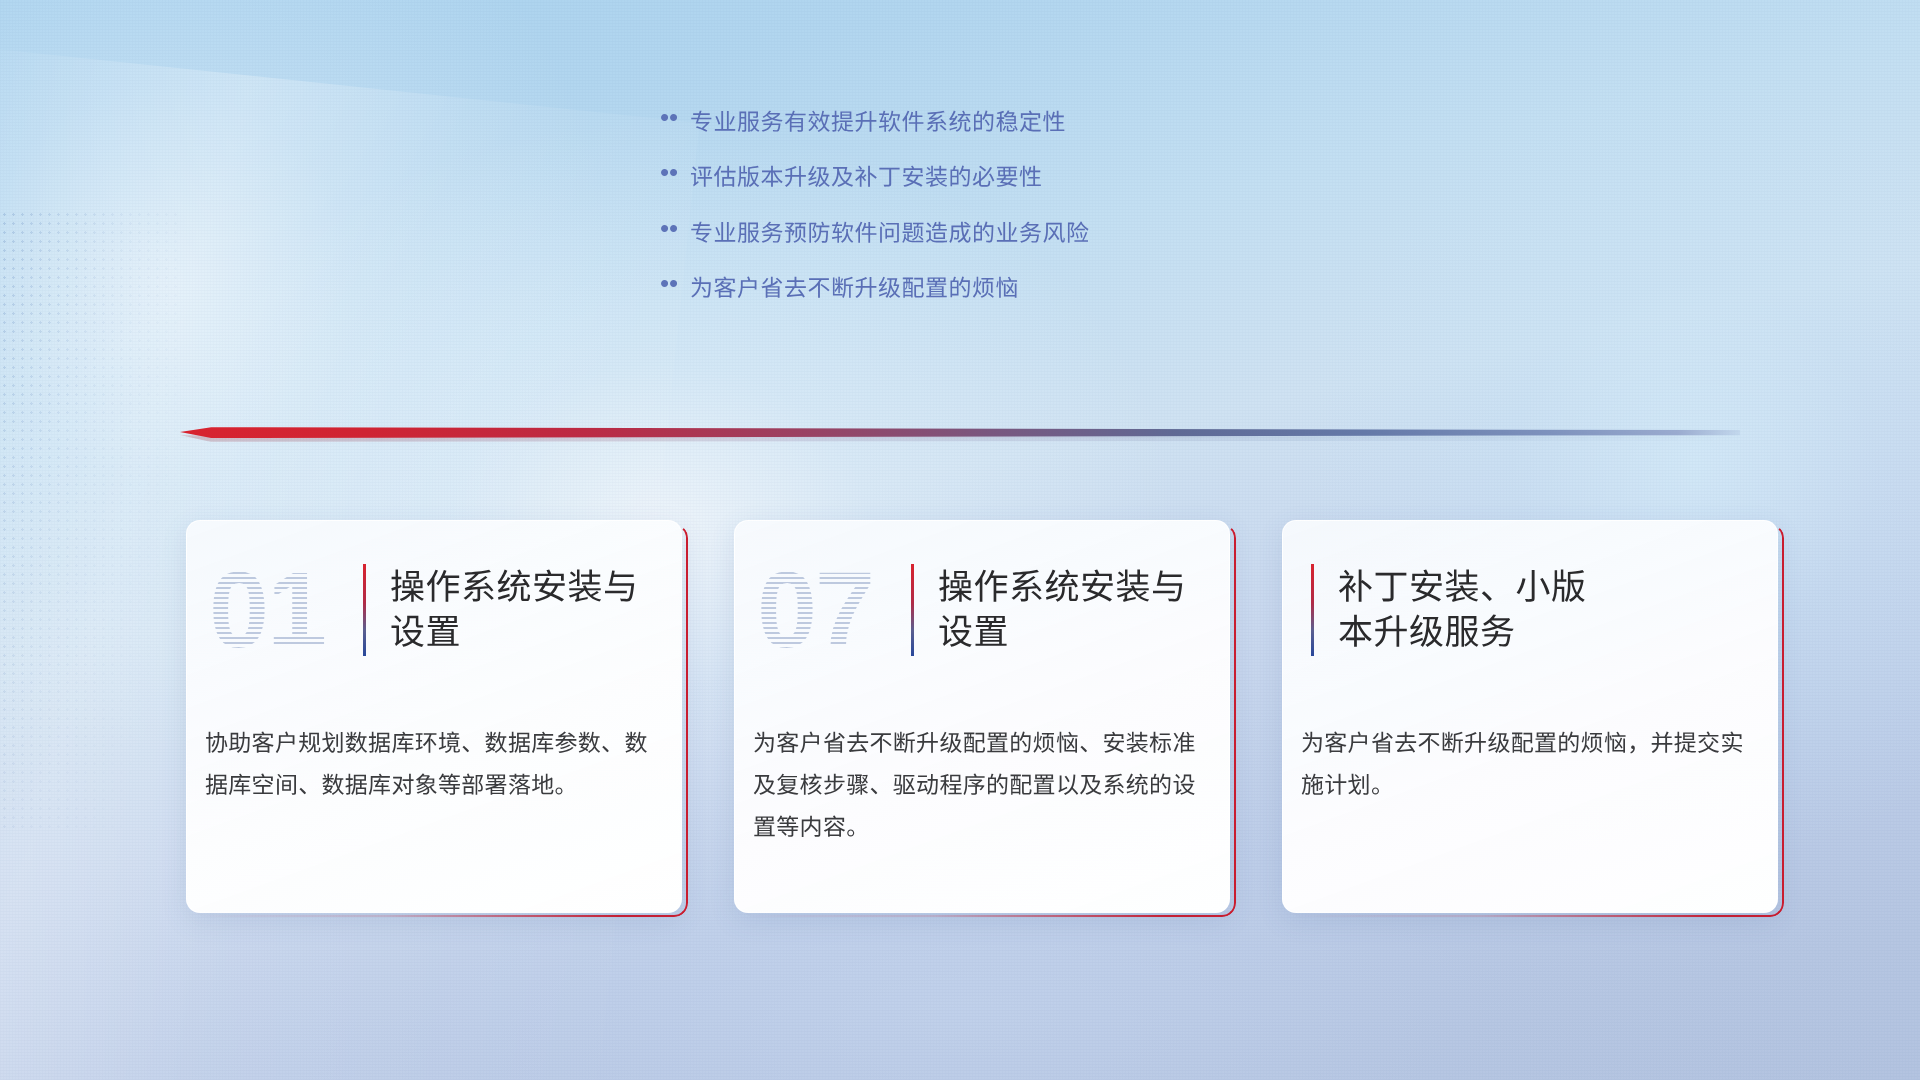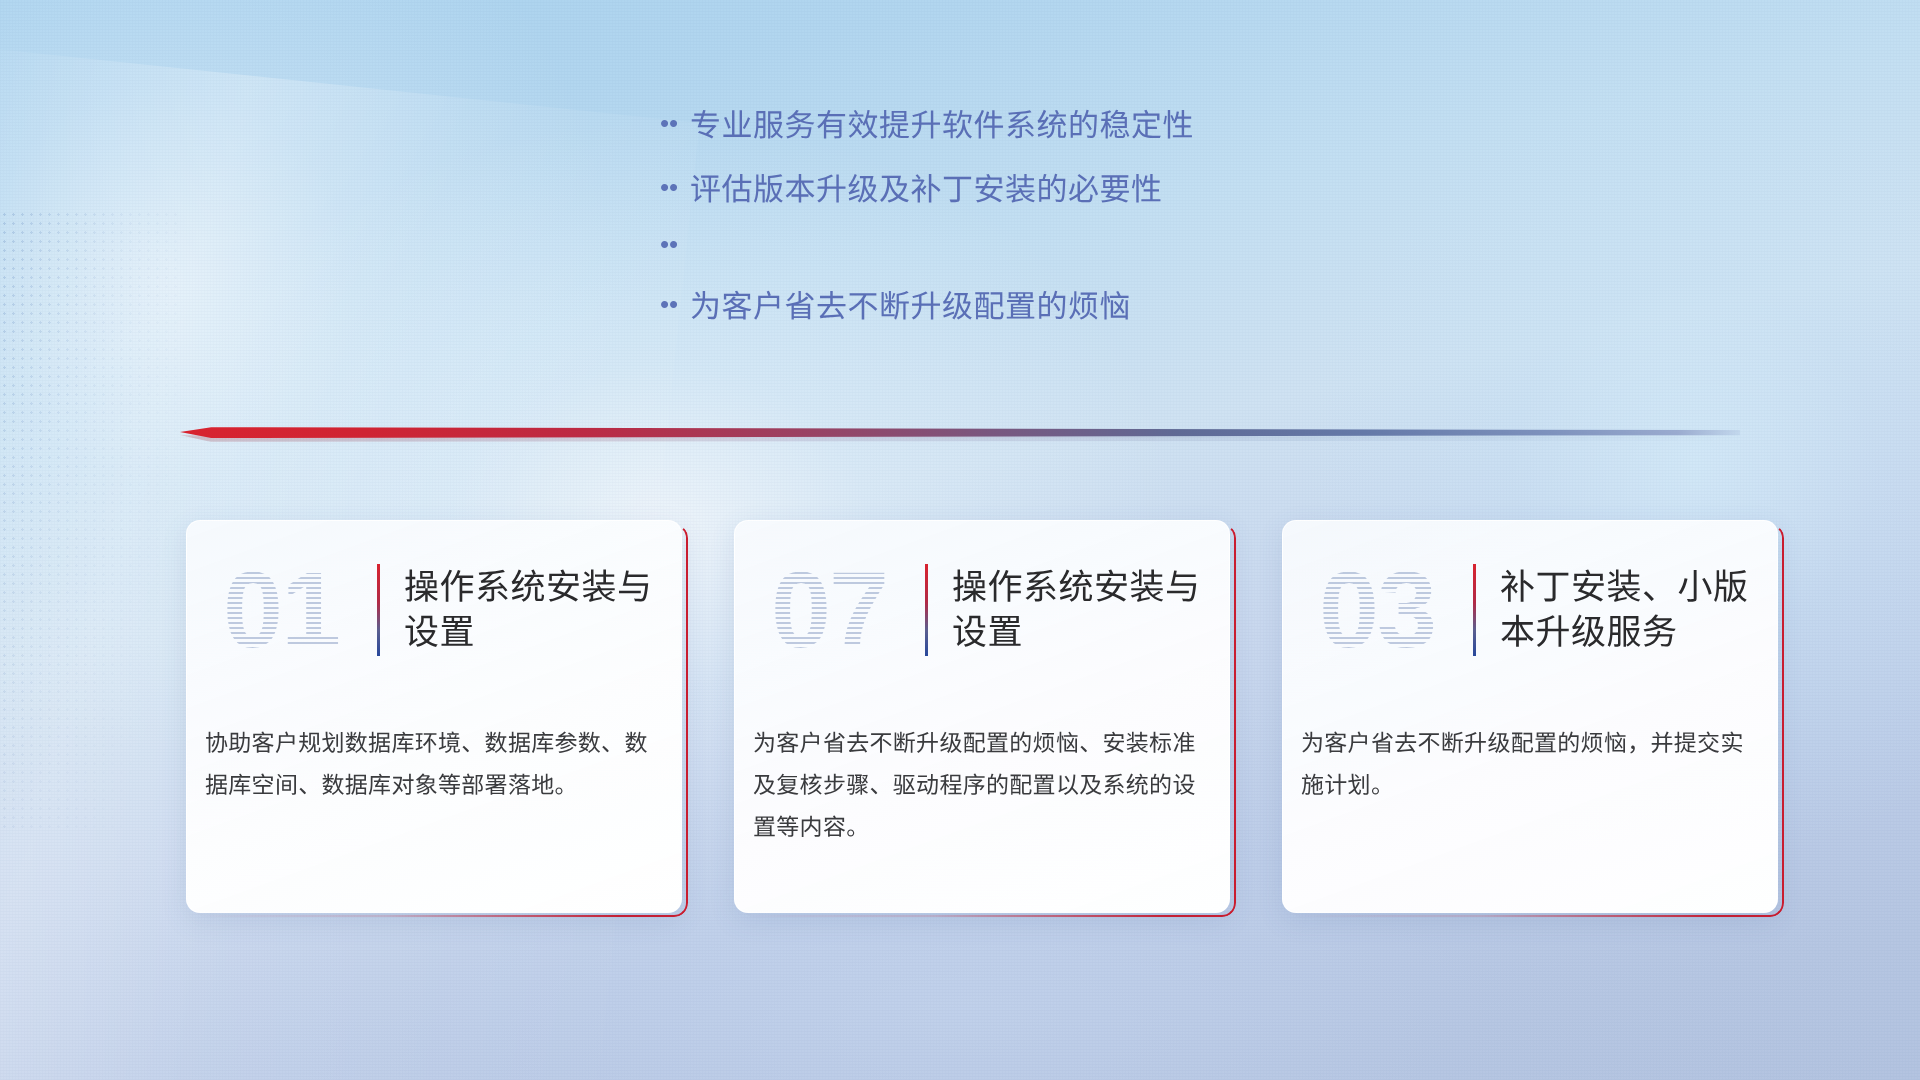--- a/index.html
+++ b/index.html
@@ -115,21 +115,21 @@
     width: 30px;
     flex: 0 0 30px;
     font-size: 26px;
     line-height: 1;
     color: #5d73b8;
     position: relative;
     top: -4px;
   }
   .bullet-dot::before { content: "•"; }
   .bullet-text {
-    font-size: 31px;
+    font-size: 23px;
     line-height: 1.15;
     color: #5a6fb6;
     letter-spacing: 0.5px;
     white-space: nowrap;
   }
 
   
   .divider-wrap {
     position: absolute;
     left: 180px;
@@ -207,21 +207,21 @@
     border: 1px solid rgba(255,255,255,0.85);
     box-shadow: 0 8px 26px rgba(80,110,160,0.13);
     overflow: hidden;
   }
 
   .card-head {
     position: relative;
     height: 178px;
     display: flex;
     align-items: center;
-    padding-left: 36px;
+    padding-left: 22px;
   }
 
   
   .ghost-num {
     flex: 0 0 auto;
     width: 148px;
     font-size: 108px;
     font-weight: 700;
     line-height: 1;
     letter-spacing: -2px;
@@ -286,20 +286,21 @@
     <div class="bullet-row">
       <span class="bullet-dot">•</span>
       <span class="bullet-text">专业服务有效提升软件系统的稳定性</span>
     </div>
     <div class="bullet-row">
       <span class="bullet-dot">•</span>
       <span class="bullet-text">评估版本升级及补丁安装的必要性</span>
     </div>
     <div class="bullet-row">
       <span class="bullet-dot">•</span>
+      <span class="bullet-text">专业服务预防软件问题造成的业务风险</span>
     </div>
     <div class="bullet-row">
       <span class="bullet-dot">•</span>
       <span class="bullet-text">为客户省去不断升级配置的烦恼</span>
     </div>
   </div>
 
   <div class="divider-wrap">
     <div class="divider-shadow"></div>
     <div class="divider-line"></div>
@@ -328,21 +329,20 @@
           <div class="card-title">操作系统安装与设置</div>
         </div>
         <div class="card-desc">为客户省去不断升级配置的烦恼、安装标准及复核步骤、驱动程序的配置以及系统的设置等内容。</div>
       </div>
     </div>
 
     <div class="card">
       <div class="card-accent"></div>
       <div class="card-body">
         <div class="card-head">
-          <div class="ghost-num">03</div>
           <div class="title-bar"></div>
           <div class="card-title">补丁安装、小版本升级服务</div>
         </div>
         <div class="card-desc">为客户省去不断升级配置的烦恼，并提交实施计划。</div>
       </div>
     </div>
 
   </div>
 </div>
 

